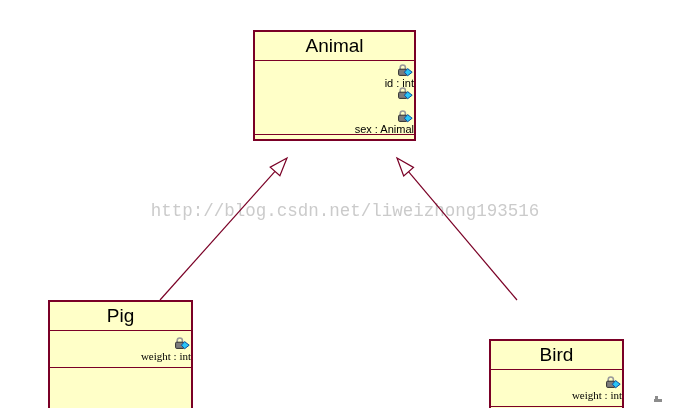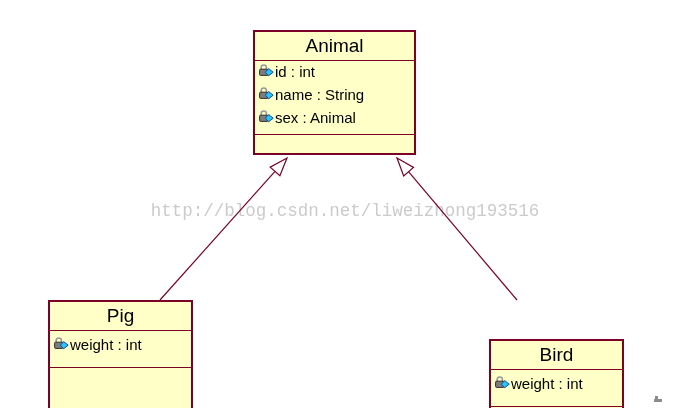--- a/index.html
+++ b/index.html
@@ -53,28 +53,29 @@
     text-align: center;
     font-size: 19px;
     line-height: 27px;
   }
   .cls-attrs {
     border-bottom: 1px solid #7a0026;
     padding: 2px 0 0 3px;
     overflow: hidden;
   }
   .animal .cls-attrs { flex: 0 0 74px; }
-  .pig .cls-attrs, .bird .cls-attrs { flex: 0 0 37px; padding-top: 5px; }
+  .pig .cls-attrs, .bird .cls-attrs { flex: 0 0 37px; padding-top: 5px; font-family: Liberation Serif, serif; }
   .cls-ops { flex: 1 1 auto; }
   .attr-row {
     display: flex;
-    align-items: flex-start;
+    align-items: flex-end;
     height: 23px;
-    font-size: 15px;
+    font-size: 11px;
     white-space: nowrap;
+    flex-direction: column;
   }
   .attr-icon { flex: 0 0 auto; margin-right: 1px; }
   .corner-artifact {
     position: absolute;
     left: 652px;
     top: 395px;
     z-index: 1;
   }
 </style>
 </head>
@@ -88,38 +89,37 @@
     <g>
       <line x1="160" y1="300" x2="275" y2="171.4"></line>
       <polygon points="287,158 279.9,175.7 270.2,167.1"></polygon>
     </g>
     <g>
       <line x1="517" y1="300" x2="408.5" y2="171.7"></line>
       <polygon points="397,158 413.5,167.4 403.7,175.9"></polygon>
     </g>
   </svg>
 
-  <div class="uml-class animal" style="left:253px; top:30px; width:163px; height:125px;">
+  <div class="uml-class animal" style="left:253px; top:30px; width:163px; height:111px;">
     <div class="cls-title">Animal</div>
     <div class="cls-attrs">
       <div class="attr-row">
         <svg class="attr-icon" width="16" height="14" viewBox="0 0 16 14">
           <path d="M3.2 7 V4.6 a2.6 2.6 0 0 1 5.2 0 V7" fill="none" stroke="#9a9a9a" stroke-width="1.6"></path>
           <rect x="1.6" y="6.2" width="8.4" height="6.2" rx="1" fill="#7d7d7d" stroke="#2e2e2e" stroke-width="1"></rect>
           <polygon points="10.6,5.6 15.2,9.2 10.6,12.8 7.4,9.2" fill="#29c5f6" stroke="#0a4da0" stroke-width="1"></polygon>
         </svg>
         <span>id : int</span>
       </div>
       <div class="attr-row">
         <svg class="attr-icon" width="16" height="14" viewBox="0 0 16 14">
           <path d="M3.2 7 V4.6 a2.6 2.6 0 0 1 5.2 0 V7" fill="none" stroke="#9a9a9a" stroke-width="1.6"></path>
           <rect x="1.6" y="6.2" width="8.4" height="6.2" rx="1" fill="#7d7d7d" stroke="#2e2e2e" stroke-width="1"></rect>
           <polygon points="10.6,5.6 15.2,9.2 10.6,12.8 7.4,9.2" fill="#29c5f6" stroke="#0a4da0" stroke-width="1"></polygon>
         </svg>
-        <span>name : String</span>
       </div>
       <div class="attr-row">
         <svg class="attr-icon" width="16" height="14" viewBox="0 0 16 14">
           <path d="M3.2 7 V4.6 a2.6 2.6 0 0 1 5.2 0 V7" fill="none" stroke="#9a9a9a" stroke-width="1.6"></path>
           <rect x="1.6" y="6.2" width="8.4" height="6.2" rx="1" fill="#7d7d7d" stroke="#2e2e2e" stroke-width="1"></rect>
           <polygon points="10.6,5.6 15.2,9.2 10.6,12.8 7.4,9.2" fill="#29c5f6" stroke="#0a4da0" stroke-width="1"></polygon>
         </svg>
         <span>sex : Animal</span>
       </div>
     </div>

